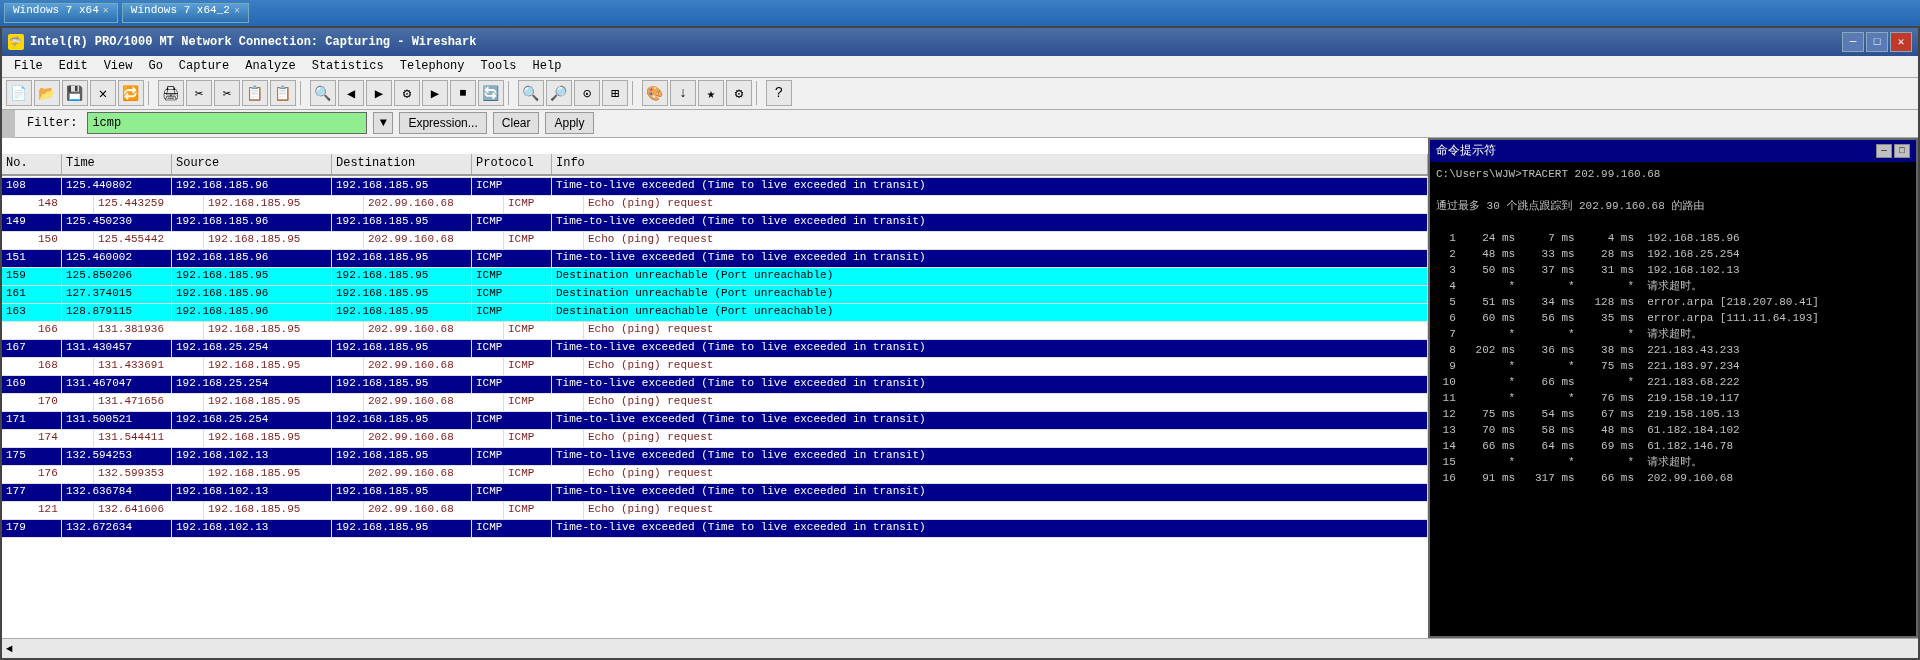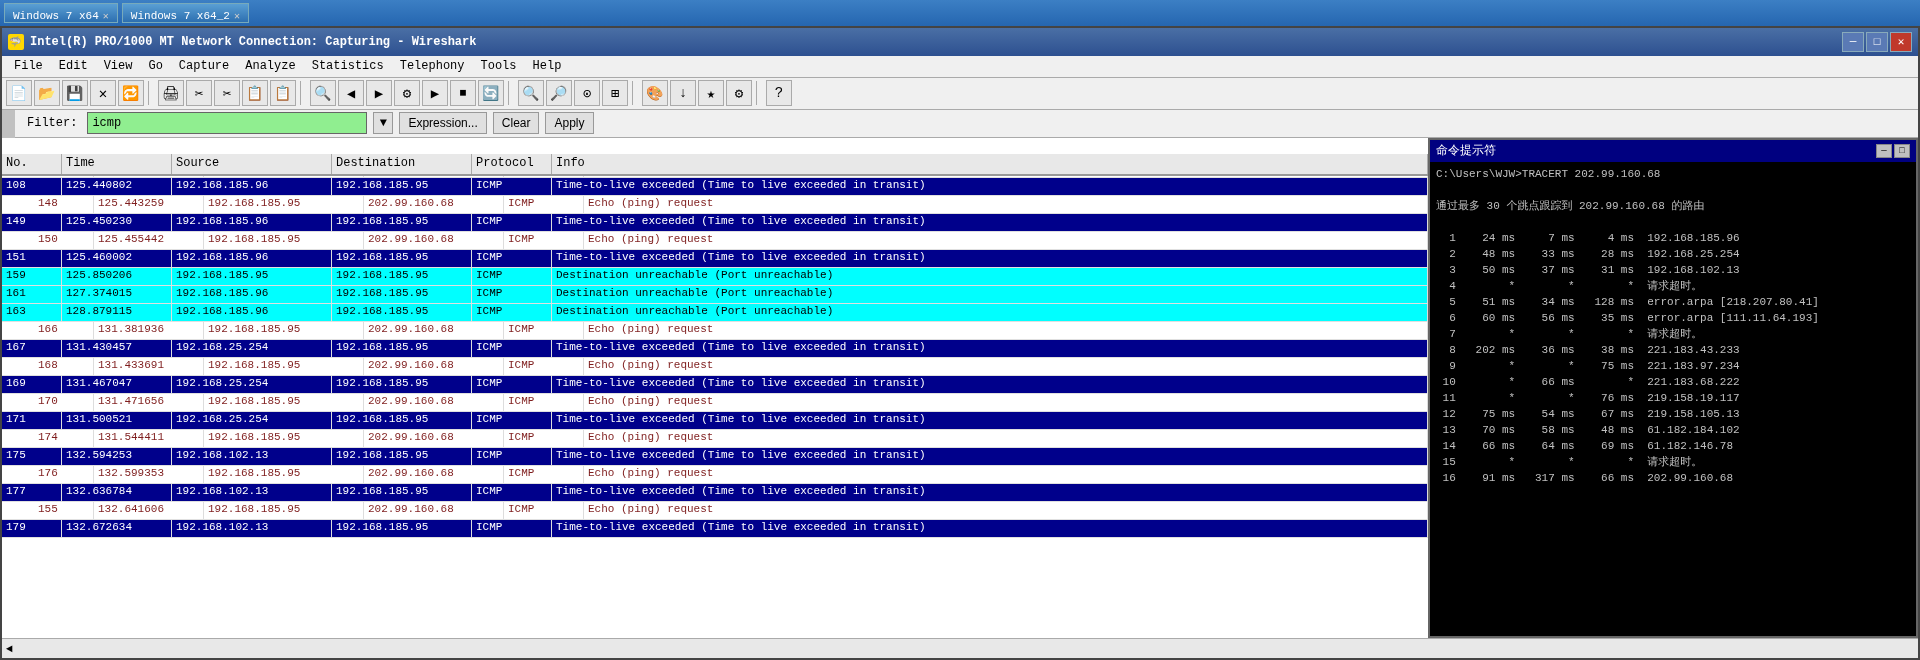--- a/index.html
+++ b/index.html
@@ -32,21 +32,21 @@
       gap: 4px;
     }
     .task-item {
       background: linear-gradient(to bottom, #5a9fd4, #2d6fb0);
       border: 1px solid #7ab;
       color: white;
       font-size: 11px;
       padding: 0 8px;
       cursor: pointer;
       display: flex;
-      align-items: flex-end;
+      align-items: flex-start;
       gap: 4px;
       height: 20px;
     }
     .task-item .close-x { font-size: 10px; color: #ccc; }
     
     
     .menu-bar {
       background: #f0f0f0;
       border-bottom: 1px solid #aaa;
       display: flex;
@@ -446,21 +446,21 @@
     </div>
           <div class="packet-row dark-blue">
       <div class="packet-cell col-no">177</div>
       <div class="packet-cell col-time">132.636784</div>
       <div class="packet-cell col-source">192.168.102.13</div>
       <div class="packet-cell col-dest">192.168.185.95</div>
       <div class="packet-cell col-proto">ICMP</div>
       <div class="packet-cell col-info">Time-to-live exceeded (Time to live exceeded in transit)</div>
     </div>
           <div class="packet-row white">
-      <div class="packet-cell col-no">155</div>
+      <div class="packet-cell col-no">121</div>
       <div class="packet-cell col-time">132.641606</div>
       <div class="packet-cell col-source">192.168.185.95</div>
       <div class="packet-cell col-dest">202.99.160.68</div>
       <div class="packet-cell col-proto">ICMP</div>
       <div class="packet-cell col-info">Echo (ping) request</div>
     </div>
           <div class="packet-row dark-blue">
       <div class="packet-cell col-no">179</div>
       <div class="packet-cell col-time">132.672634</div>
       <div class="packet-cell col-source">192.168.102.13</div>

